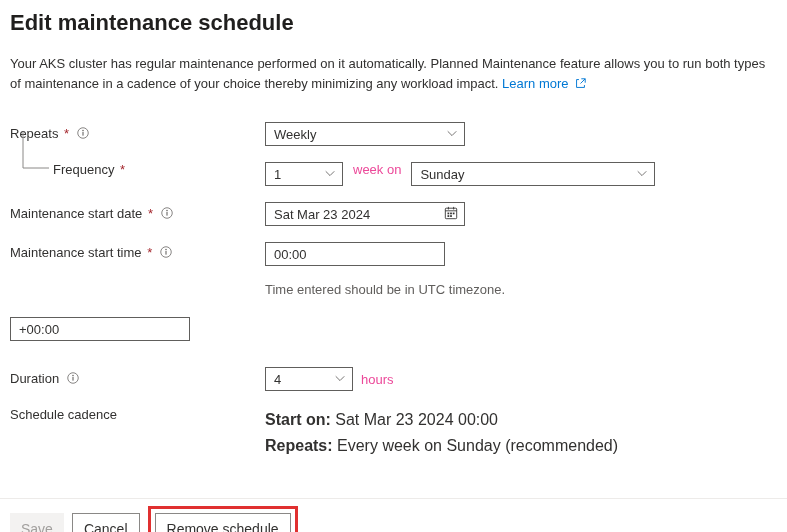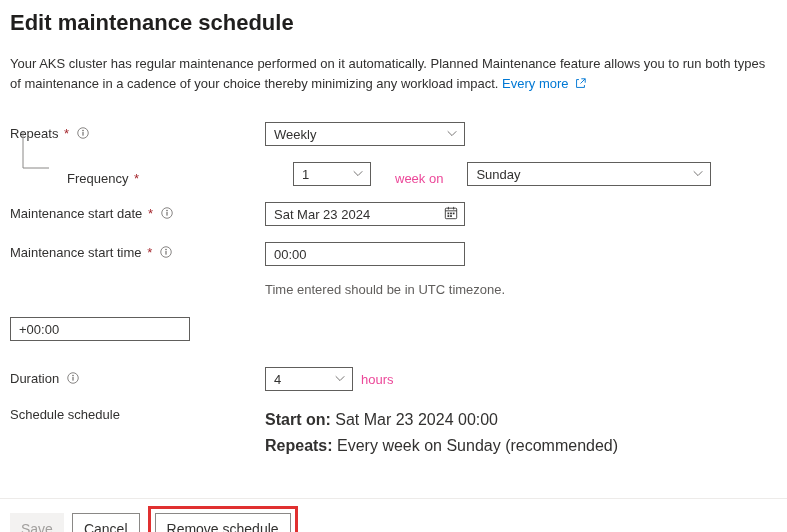--- a/index.html
+++ b/index.html
@@ -86,23 +86,22 @@
     .inp-val {
       font-size: 13px;
       color: #323130;
       border: none;
       outline: none;
       width: 100%;
       background: transparent;
     }
     .freq-row {
       display: flex;
-      align-items: flex-end;
+      align-items: flex-start;
       margin-bottom: 16px;
-      gap: 14px;
     }
     .freq-connector {
       width: 43px;
       flex-shrink: 0;
       position: relative;
       height: 24px;
     }
     .freq-connector svg {
       position: absolute;
       top: -30px;
@@ -165,21 +164,21 @@
   </style>
 </head>
 <body>
 
 <div class="page">
   <h1>Edit maintenance schedule</h1>
 
   <p class="description">
     <span>Your AKS cluster has regular maintenance performed on it automatically. Planned Maintenance feature allows you to run both types of maintenance in a cadence of your choice thereby minimizing any workload impact. </span>
     <a class="learn-more">
-      <span>Every more</span>
+      <span>Learn more</span>
       <span class="ext-icon">
         <svg width="11" height="11" viewBox="0 0 14 14">
             <path fill="none" stroke="#0078d4" stroke-width="1.2" d="M5 2H2v10h10V9M7 7l6-6M8 1h5v5"></path>
           </svg>
       </span>
     </a>
   </p>
 
   <div class="form-row">
     <div class="label-col">
@@ -268,21 +267,21 @@
       <span class="req">*</span>
       <span class="info-icon">
         <svg width="12" height="12" viewBox="0 0 16 16">
             <circle cx="8" cy="8" r="7" fill="none" stroke="#605e5c" stroke-width="1"></circle>
             <circle cx="8" cy="4.5" r="1" fill="#605e5c"></circle>
             <rect x="7.3" y="6.5" width="1.4" height="5" fill="#605e5c"></rect>
           </svg>
       </span>
     </div>
     <div>
-      <div class="input-wrap" style="width:200px">
+      <div class="input-wrap" style="width:180px">
         <input class="inp-val" value="00:00" style="">
       </div>
       <div class="hint">Time entered should be in UTC timezone.</div>
     </div>
   </div>
 
   <div style="height:16px"></div>
 
   <div class="form-row">
     <div class="input-wrap" style="width:180px">
@@ -308,21 +307,21 @@
       <span class="chevron">
         <svg width="12" height="12" viewBox="0 0 14 14">
             <path fill="none" stroke="#605e5c" stroke-width="1" d="M2 5l5 5 5-5"></path>
           </svg>
       </span>
     </div>
     <span class="mid-text" style="margin-left:8px">hours</span>
   </div>
 
   <div class="form-row" style="align-items:flex-start">
-    <div class="label-col">Schedule schedule</div>
+    <div class="label-col">Schedule cadence</div>
     <div class="summary-val">
       <div>
         <strong>Start on:</strong>
         <span>Sat Mar 23 2024 00:00</span>
       </div>
       <div>
         <strong>Repeats:</strong>
         <span>Every week on Sunday (recommended)</span>
       </div>
     </div>

